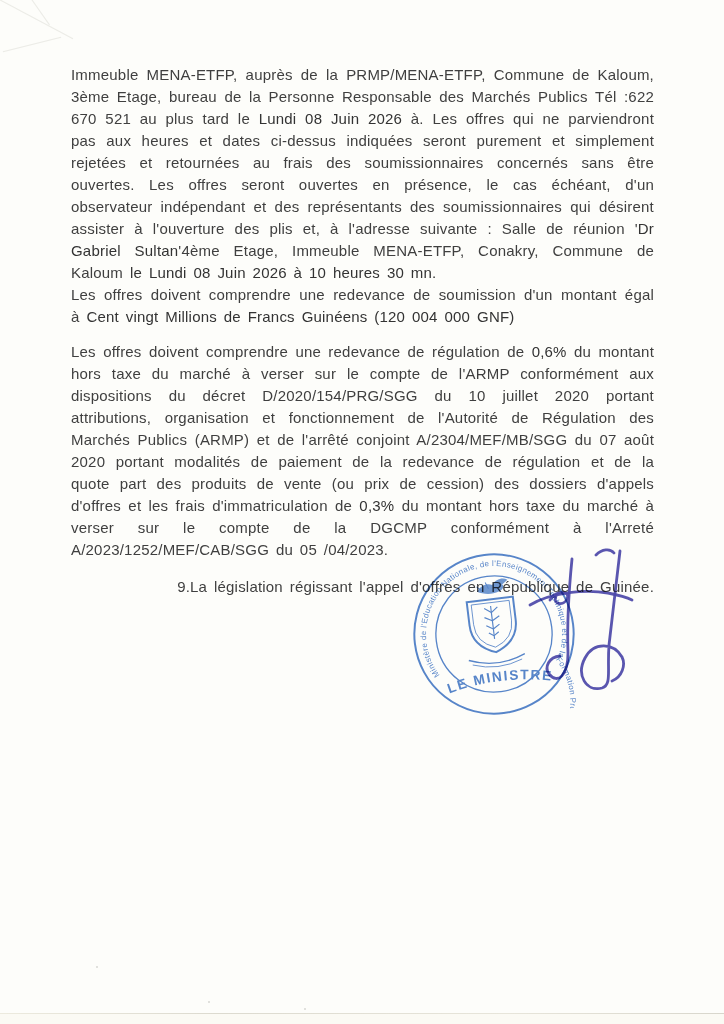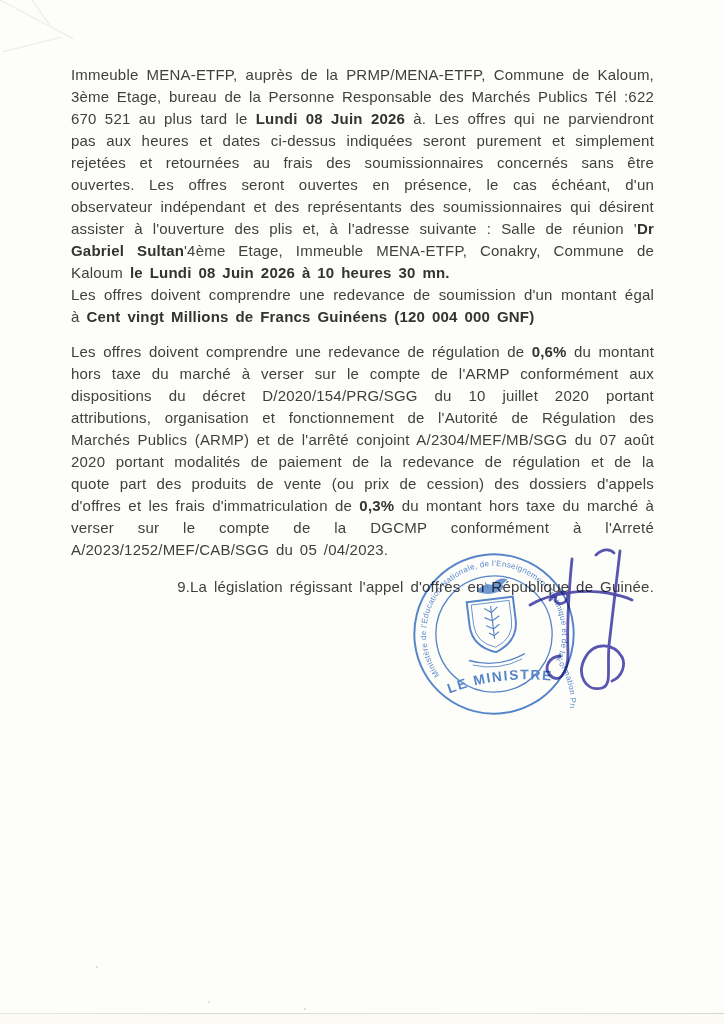--- a/index.html
+++ b/index.html
@@ -30,21 +30,21 @@
 
   
   .textblock{
     position:absolute;left:71px;top:64px;width:583px;
     font-size:15px;line-height:22px;text-align:justify;
     letter-spacing:.2px;word-spacing:2.5px;
   }
   .textblock p{margin:0;}
   .p-redevance{margin-top:13px !important;}
   .p-legislation{margin-top:15px !important;text-align:right;}
-  .b{font-weight:bold;color:#333;}
+  .b{font-weight:normal;color:#333;}
 
   
   .sig-area{position:absolute;left:390px;top:545px;width:320px;height:185px;}
   .stamp-svg{position:absolute;left:8px;top:6px;width:192px;height:166px;
     transform:rotate(-7deg);opacity:.92;mix-blend-mode:multiply;}
   .stamp-svg .ring{stroke:var(--stamp);fill:none;}
   .stamp-svg text{fill:var(--stamp);}
   .stamp-svg .emblem{stroke:var(--stamp);fill:none;}
   .stamp-svg .emblem-fill{fill:var(--stamp);stroke:none;opacity:.85;}
   .sig-svg{position:absolute;left:118px;top:0px;width:170px;height:160px;

